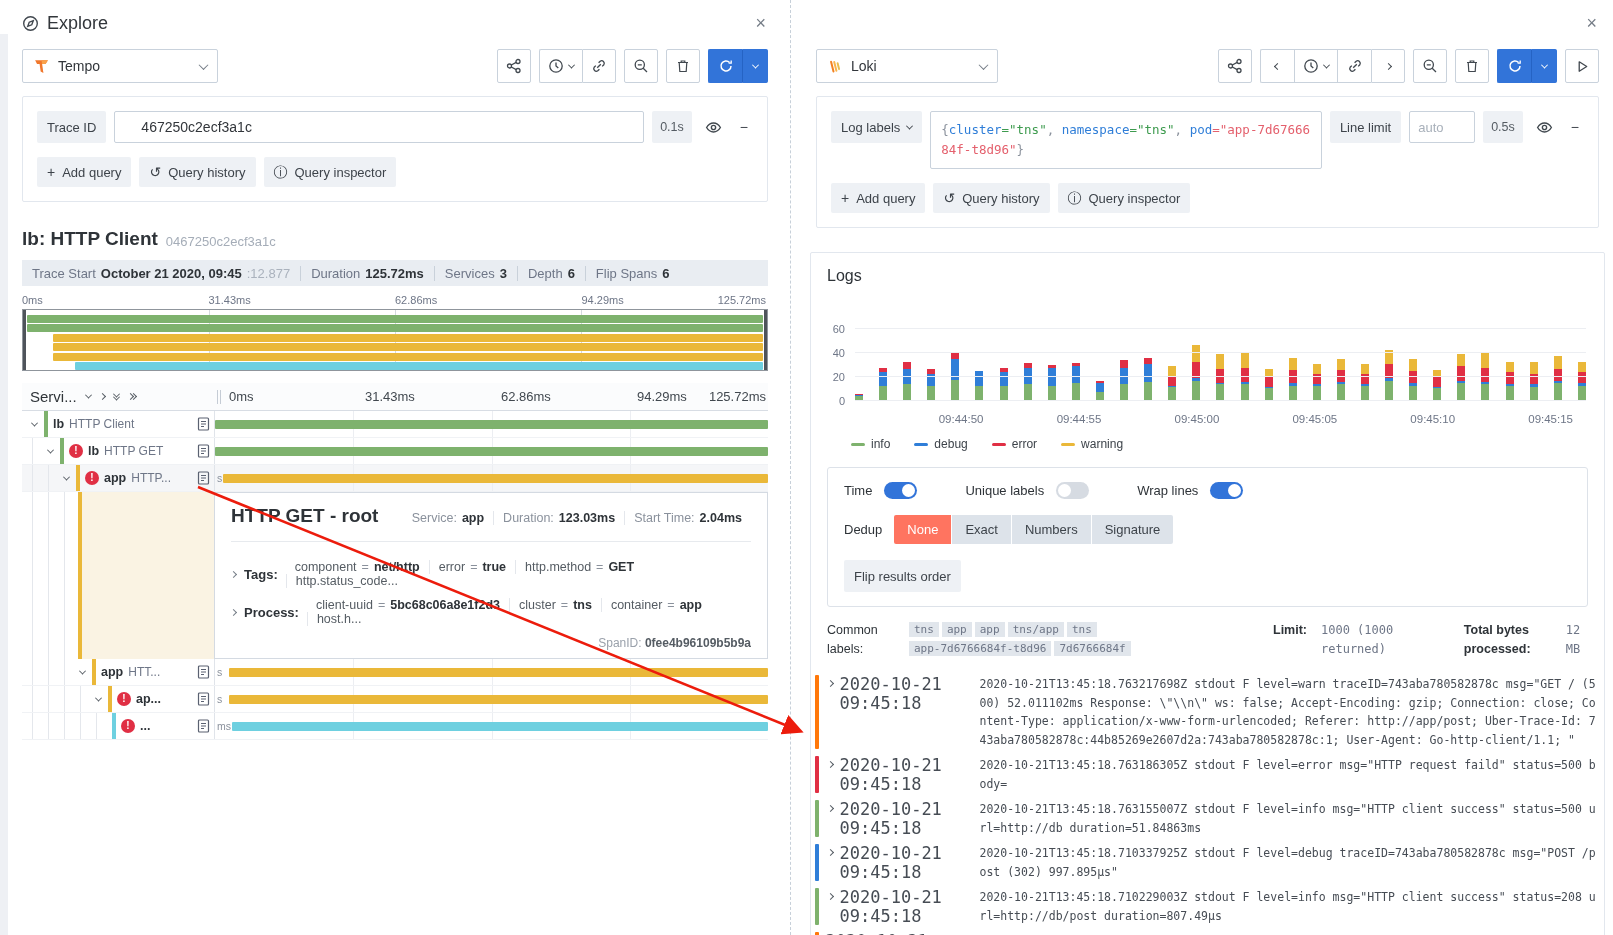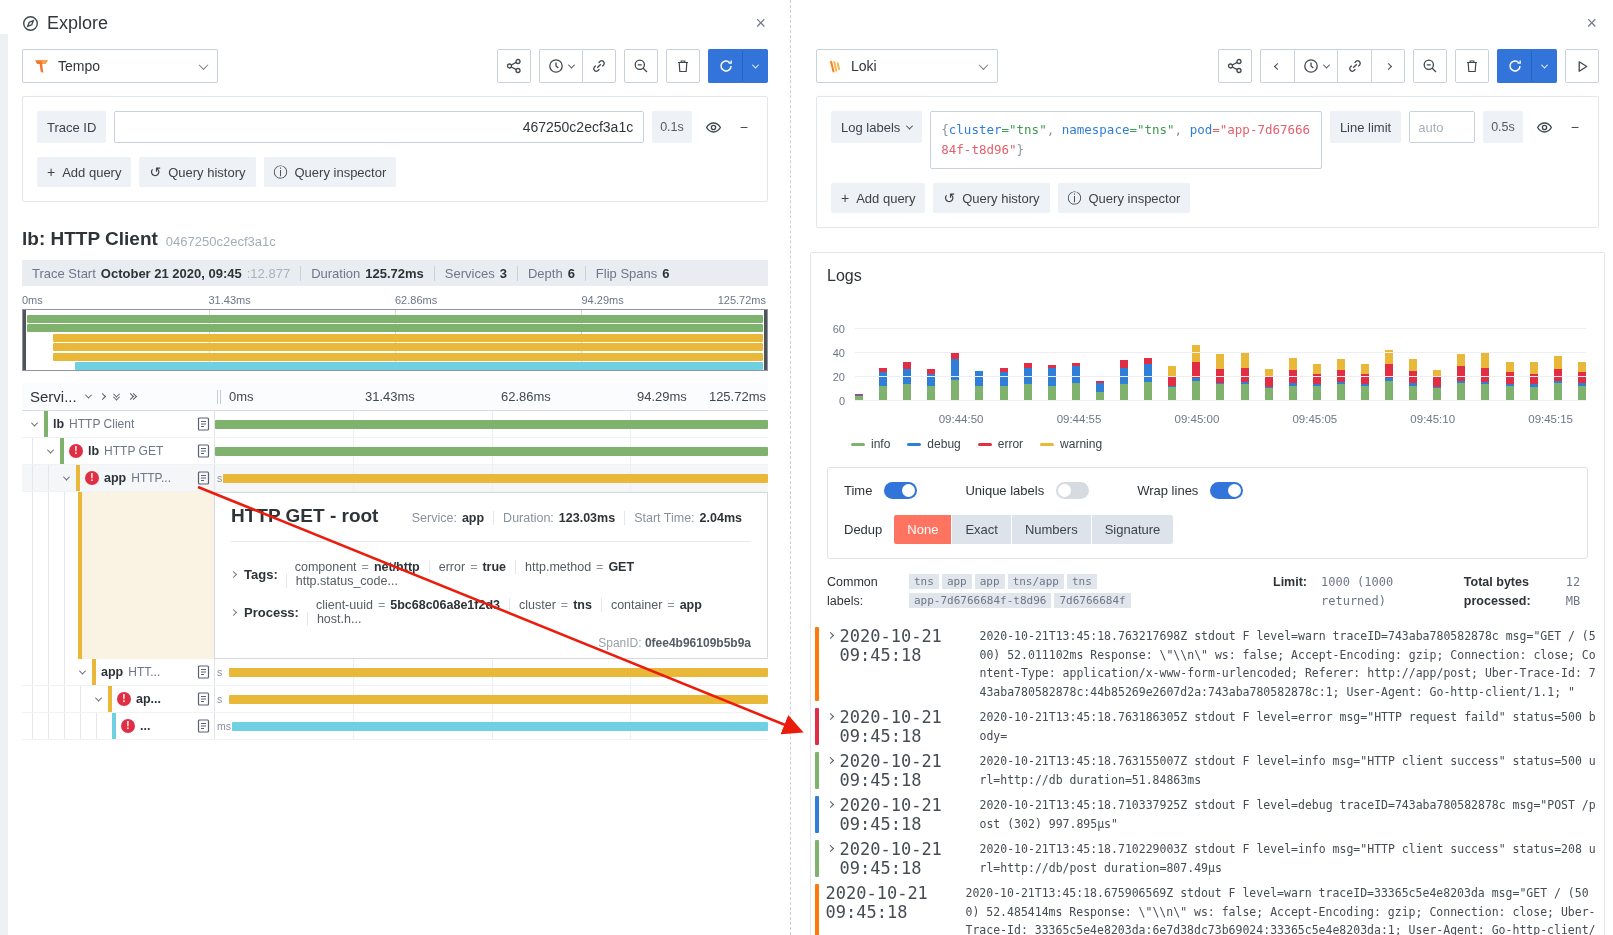--- a/index.html
+++ b/index.html
@@ -34,21 +34,21 @@
   .caret.right { transform:rotate(-45deg); }
   .caret.left  { transform:rotate(135deg); }
   .caret.sm { width:5px; height:5px; }
   .dbl { display:inline-flex; flex-direction:column; gap:0px; }
   .dblr { display:inline-flex; gap:0px; }
 
   
   .query-card { border:1px solid #e2e7ee; border-radius:2px; padding:14px; margin:0 6px 26px 6px; }
   .q-row { display:flex; align-items:flex-start; gap:8px; }
   .chip { background:#eef1f5; color:#3d434a; border:none; border-radius:2px; padding:0 10px; height:32px; display:flex; align-items:center; gap:7px; font-size:13px; white-space:nowrap; cursor:pointer; }
-  .q-input { flex:1; height:32px; border:1px solid #c9d2dc; border-radius:2px; padding:0 10px; font-size:14px; color:#32363b; font-family:inherit;text-align:right; }
+  .q-input { flex:1; height:32px; border:1px solid #c9d2dc; border-radius:2px; padding:0 26px; font-size:14px; color:#32363b; font-family:inherit; }
   .stat-chip { background:#eef1f5; border-radius:2px; height:32px; padding:0 8px; display:flex; align-items:center; font-size:12.5px; color:#555c63; }
   .icon-plain { background:none; border:none; height:32px; display:flex; align-items:center; padding:0 5px; color:#41484f; cursor:pointer; }
   .q-actions { display:flex; gap:8px; margin-top:14px; }
   .q-actions .chip { height:30px; }
   .glyph { font-size:14px; line-height:1; }
   .loki-query { flex:1; min-height:56px; border:1px solid #c9d2dc; border-radius:2px; padding:8px 10px; font-family:"DejaVu Sans Mono",monospace; font-size:12.5px; line-height:20px; word-break:break-all; }
   .tok-punct { color:#8a919c; } .tok-key { color:#2f7ed8; } .tok-val { color:#3e9b4f; } .tok-valr { color:#e4606d; }
   .auto-input { width:66px; height:32px; border:1px solid #c9d2dc; border-radius:2px; padding:0 8px; font-size:13px; font-family:inherit; color:#32363b; }
   .auto-input::placeholder, .q-input::placeholder { color:#a8b0ba; }
 
@@ -127,21 +127,21 @@
   .chart { position:relative; height:102px; margin:38px 16px 0 10px; }
   .yaxis { position:absolute; left:0; top:0; bottom:24px; width:28px; }
   .ytick { position:absolute; right:4px; transform:translateY(50%); font-size:11px; color:#6e7687; }
   .plot { position:absolute; left:34px; right:2px; top:0; bottom:24px; }
   .grid-h { position:absolute; left:0; right:0; height:1px; background:#eceef2; }
   .bars { position:absolute; left:0; right:0; bottom:1px; top:0; display:flex; justify-content:space-between; align-items:flex-end; }
   .cbar { width:8px; display:flex; flex-direction:column-reverse; }
   .cbar .seg { display:block; }
   .xaxis { position:absolute; left:34px; right:2px; bottom:0; height:18px; }
   .xtick { position:absolute; bottom:0; transform:translateX(-50%); font-size:11.5px; color:#6e7687; white-space:nowrap; }
-  .legend { display:flex; gap:17px; margin:12px 0 0 40px; }
+  .legend { display:flex; gap:24px; margin:12px 0 0 40px; }
   .legend-item { display:flex; align-items:center; gap:6px; cursor:pointer; }
   .legend-dash { width:14px; height:3px; border-radius:2px; }
   .legend-label { font-size:12px; color:#3d434a; }
 
   .options-box { border:1px solid #dde2e9; border-radius:3px; margin:16px 16px 0 16px; padding:14px 16px; }
   .opt-row { display:flex; align-items:center; }
   .opt-group { display:flex; align-items:center; gap:12px; margin-right:48px; }
   .opt-label { font-size:13px; color:#2e3338; }
   .toggle { width:33px; height:17px; border-radius:10px; background:#d6dbe2; position:relative; display:inline-block; cursor:pointer; flex:none; }
   .toggle.on { background:#3274d9; }
@@ -951,20 +951,25 @@
       </div>
       <div class="dedup-row">
         <span class="opt-label">Dedup</span>
         <span class="seg-group" id="dedup-group">
             <button class="seg-btn selected">None</button>
             <button class="seg-btn">Exact</button>
             <button class="seg-btn">Numbers</button>
             <button class="seg-btn">Signature</button>
           </span>
       </div>
+      <div class="flip-row">
+        <button class="chip">
+            <span>Flip results order</span>
+          </button>
+      </div>
     </div>
 
     <div class="meta-row">
       <span class="meta-label">Common labels:</span>
       <span class="common-tags" id="common-tags"><span class="label-tag">tns</span><span class="label-tag">app</span><span class="label-tag">app</span><span class="label-tag">tns/app</span><span class="label-tag">tns</span><span class="label-tag">app-7d6766684f-t8d96</span><span class="label-tag">7d6766684f</span></span>
       <span class="meta-label b limit-label">Limit:</span>
       <span class="meta-val limit-val">1000 (1000 returned)</span>
       <span class="meta-label b bytes-label">Total bytes processed:</span>
       <span class="meta-val bytes-val">12 MB</span>
     </div>

